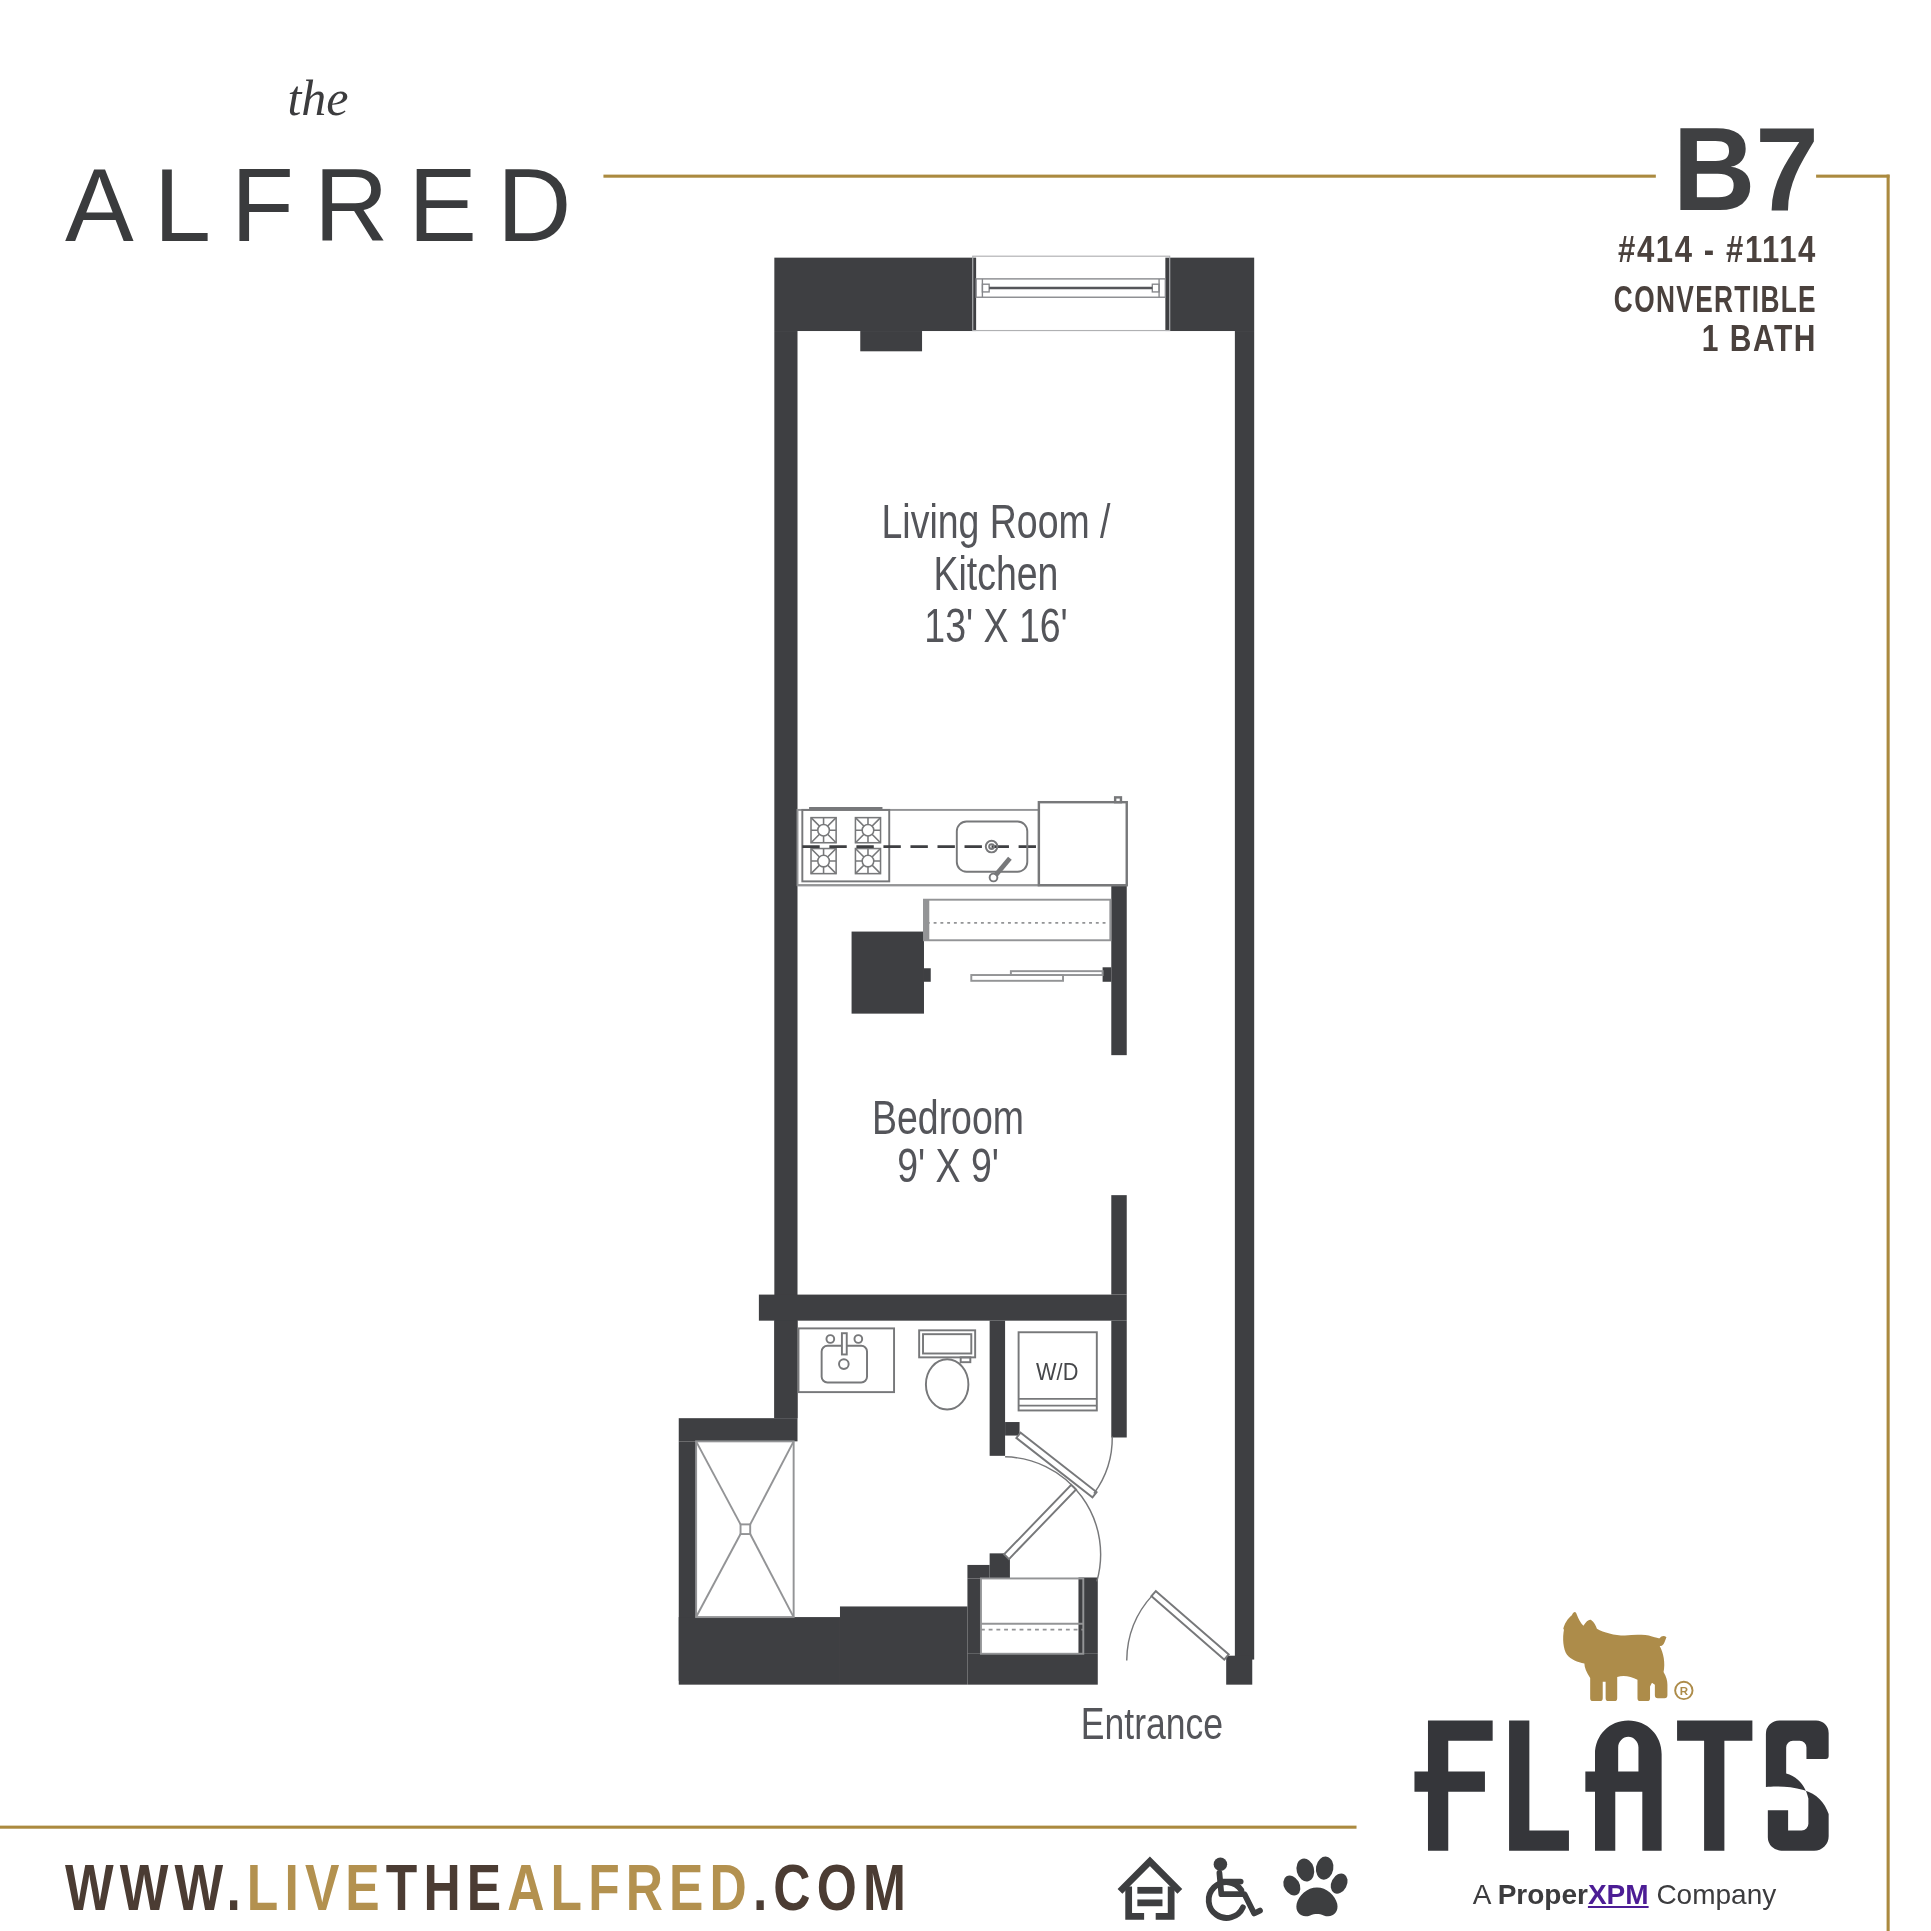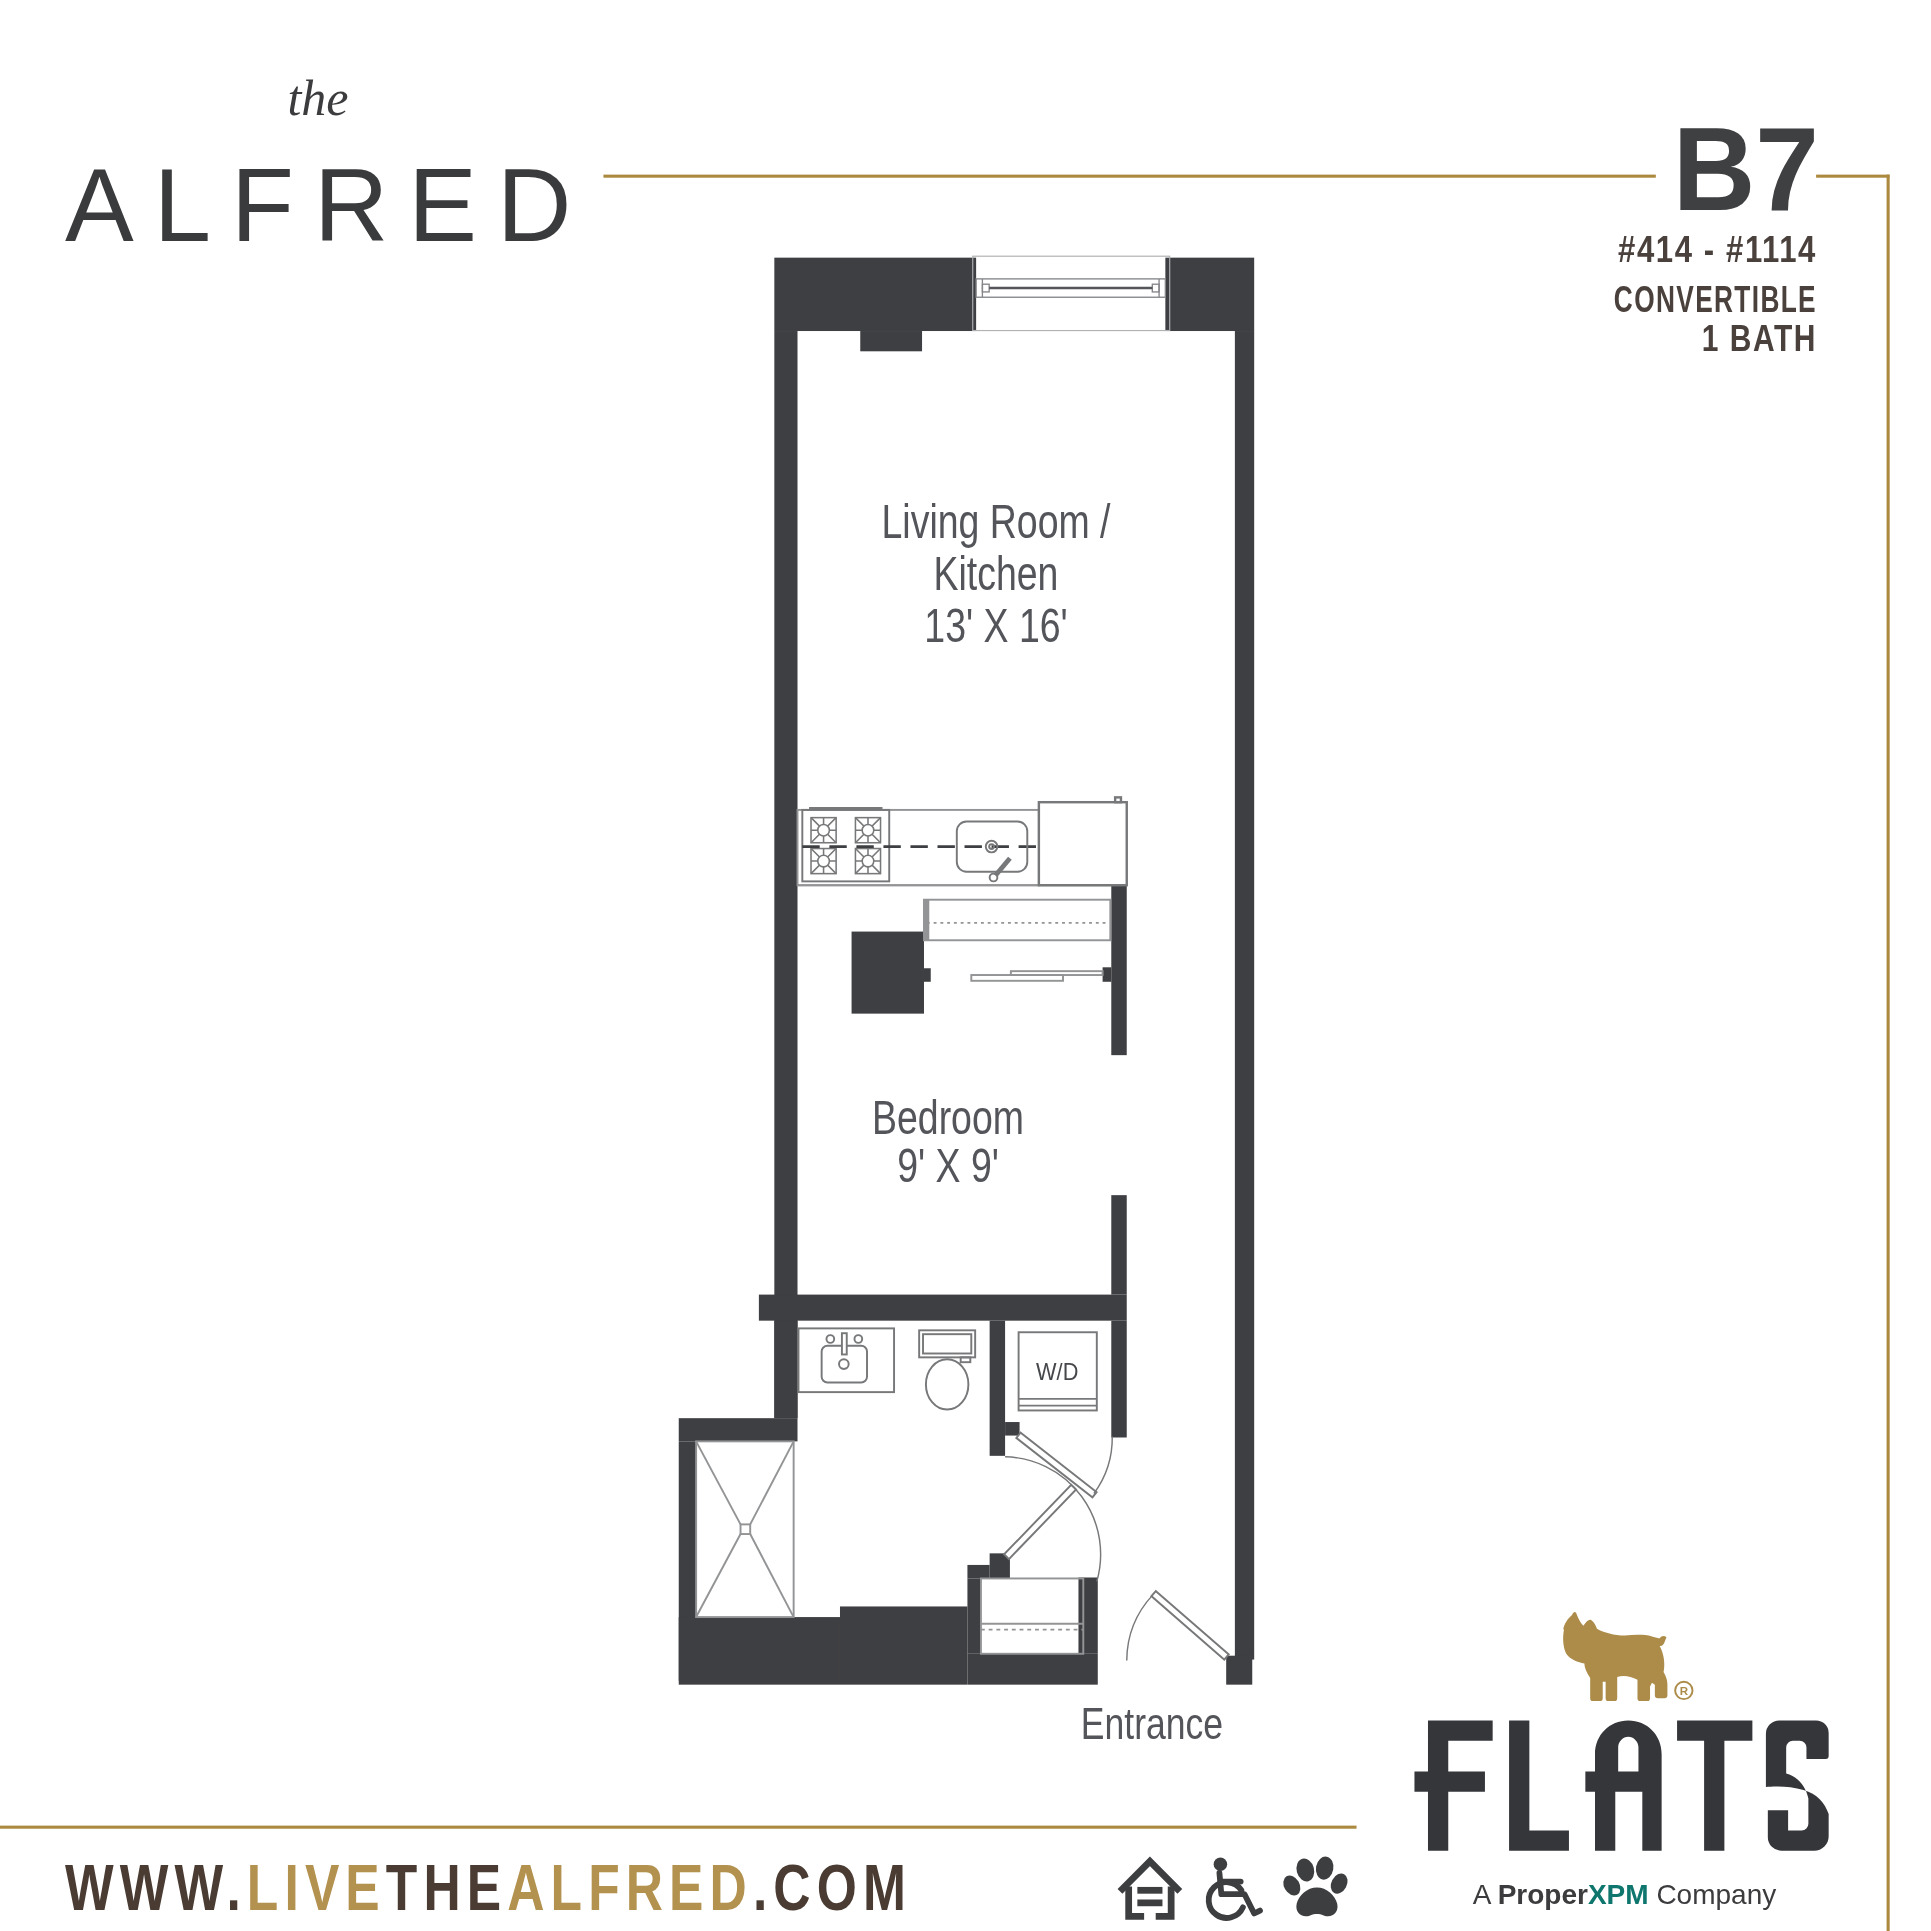--- a/index.html
+++ b/index.html
@@ -24,21 +24,21 @@
 <div class="abs" style="right:114px;top:294px;width:386px;text-align:right;font-size:37px;font-weight:bold;color:#4a413d;letter-spacing:1.9px;transform:scaleX(0.81);transform-origin:100% 50%;">1 BATH</div>
 
 <div class="abs" style="left:803px;top:472px;width:386px;text-align:center;font-size:48px;color:#54555a;line-height:52px;transform:scaleX(0.78);">Living Room /<br>Kitchen<br>13' X 16'</div>
 
 <div class="abs" style="left:755px;top:1070px;width:386px;text-align:center;font-size:48px;color:#54555a;line-height:48px;transform:scaleX(0.78);">Bedroom<br>9' X 9'</div>
 
 <div class="abs" style="left:1007px;top:1674px;width:290px;text-align:center;font-size:45px;color:#54555a;transform:scaleX(0.79);">Entrance</div>
 
 <div class="abs" style="left:65px;top:1826px;font-size:65px;font-weight:bold;letter-spacing:7.7px;color:#4b3c33;transform:scaleX(0.793);transform-origin:0 50%;">WWW.<span style="color:#b3914f;">LIVE</span>THE<span style="color:#b3914f;">ALFRED</span>.COM</div>
 
-<div class="abs" style="left:1412px;top:1855px;width:425px;text-align:center;font-size:28px;color:#3c3c3e;">A <b>Proper<span style="color:#0f766e;">XPM</span></b> Company</div>
+<div class="abs" style="left:1412px;top:1855px;width:425px;text-align:center;font-size:28px;color:#3c3c3e;">A <b>Proper<span style="color:#4c1d95;text-decoration:underline;">XPM</span></b> Company</div>
 
 <svg class="abs" style="left:0;top:0;" width="1931" height="1931" viewBox="0 0 2000 2000">
 
   <rect x="625" y="156" width="1090" height="3.2" fill="#ab8a3f"></rect>
 
   <rect x="1881" y="156" width="76" height="3.2" fill="#ab8a3f"></rect>
 
   <rect x="1954" y="156" width="3.2" height="1844" fill="#ab8a3f"></rect>
 
   <rect x="0" y="1866" width="1405" height="3.2" fill="#ab8a3f"></rect>

